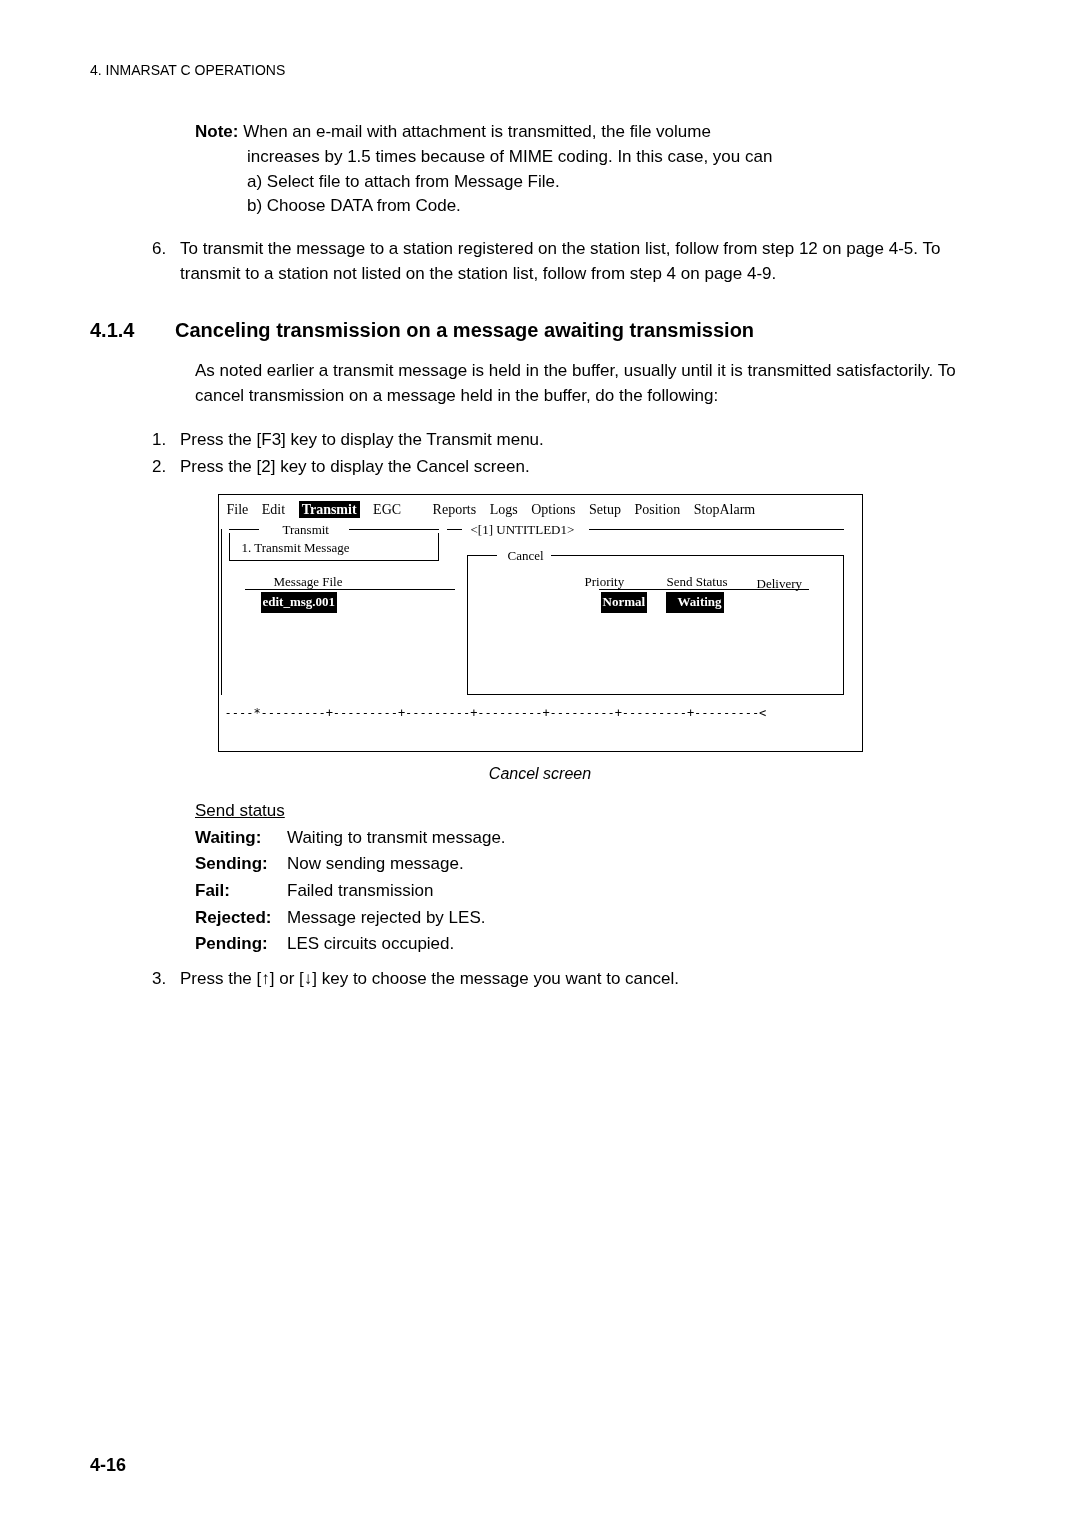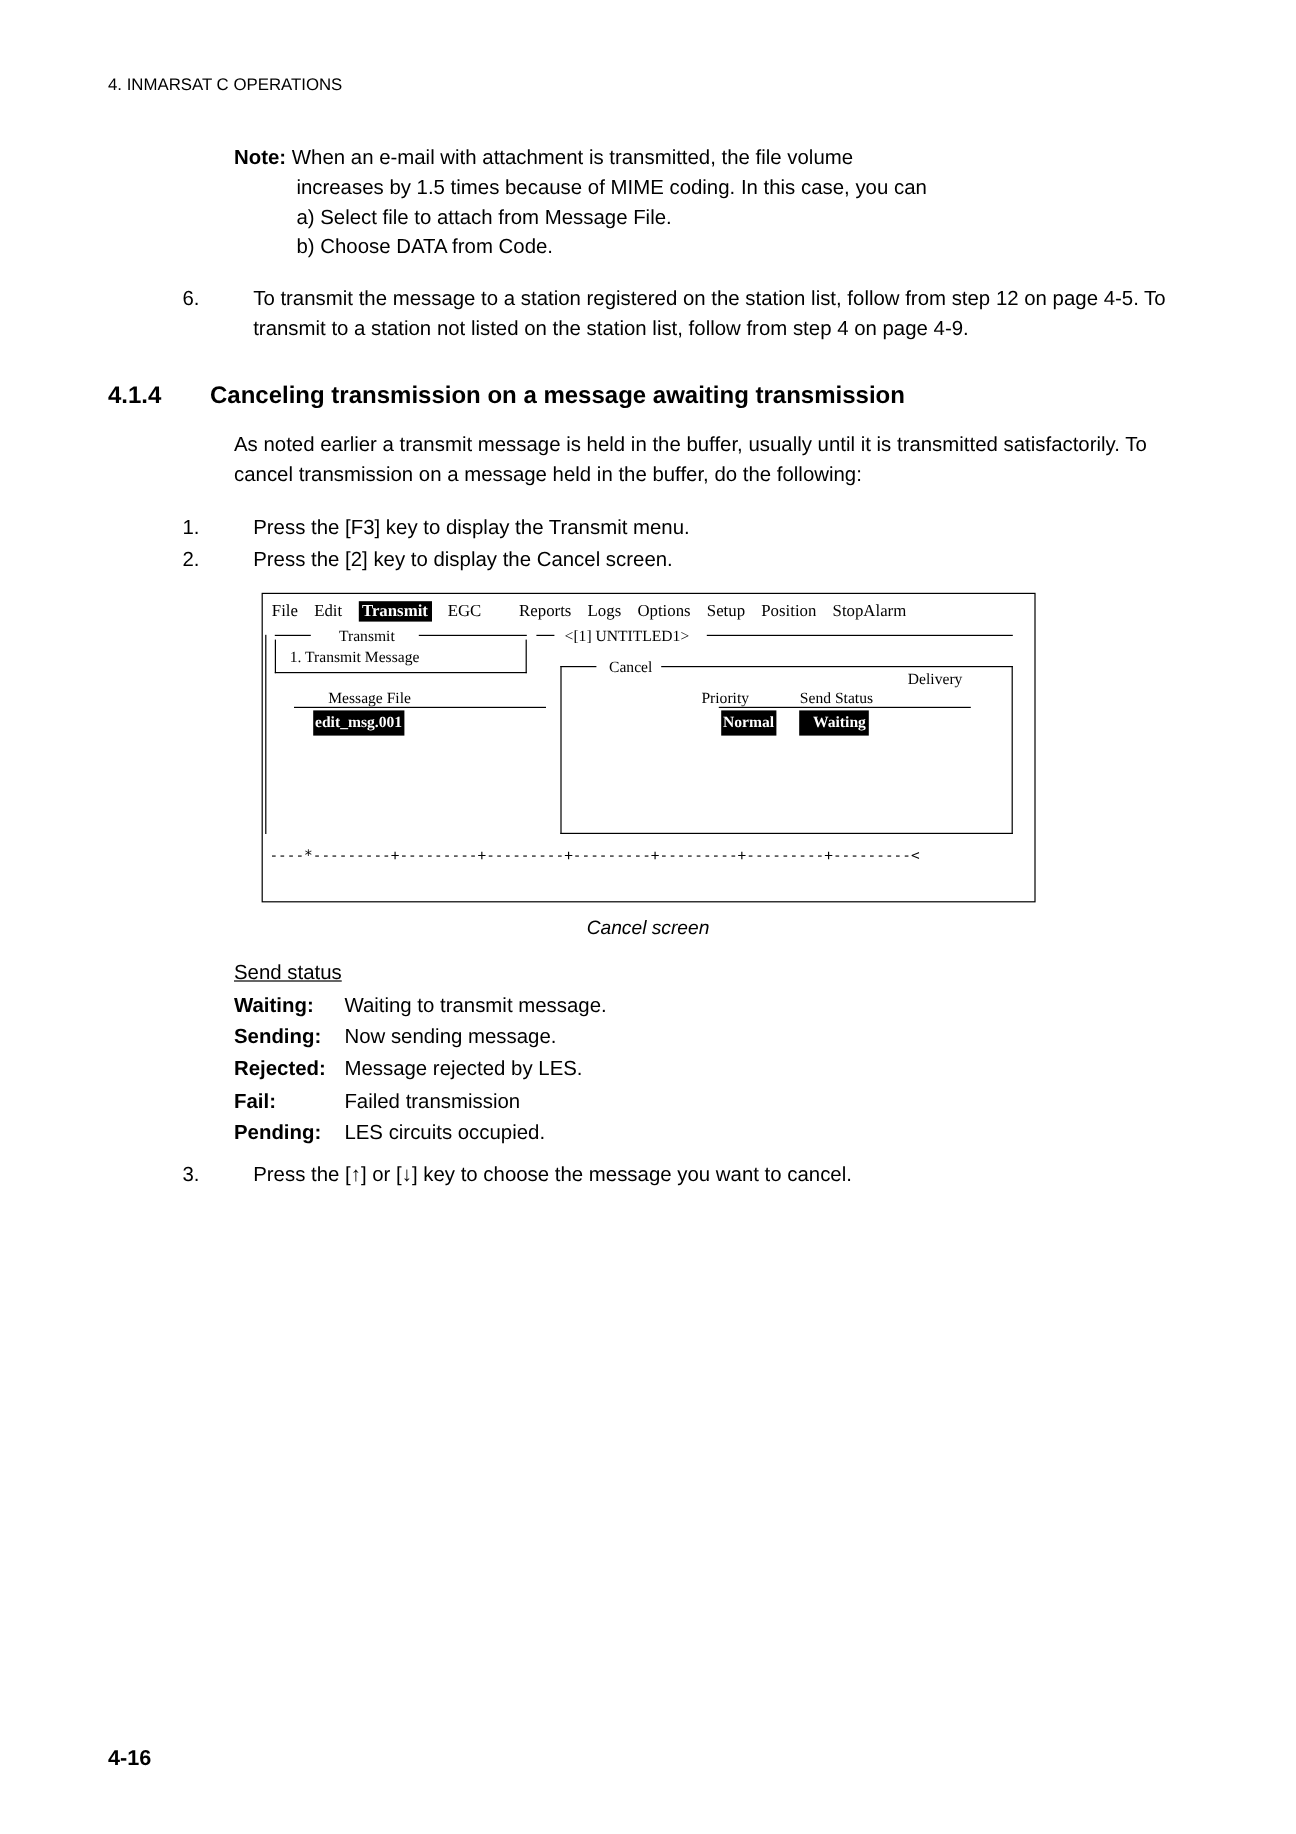--- a/index.html
+++ b/index.html
@@ -32,21 +32,20 @@
     .step-line {
       margin-left: 62px;
       display: flex;
       margin-bottom: 18px;
     }
     .step-num {
       min-width: 28px;
     }
     .step-text {
       flex: 1;
-      margin-left: 31px;
     }
     .heading {
       font-size: 20px;
       font-weight: bold;
       margin: 30px 0 14px 0;
       display: flex;
     }
     .heading-num {
       min-width: 85px;
     }
@@ -207,21 +206,21 @@
     <div style="position:absolute; left:248px; top:30px; width:30px; border-top:1px solid #000;"></div>
     <div class="frame-label" style="left:283px; top:22px;">Cancel</div>
     <div style="position:absolute; left:332px; top:30px; width:293px; border-top:1px solid #000;"></div>
     <div class="box-frame" style="left:248px; top:30px; width:377px; height:140px; border-top:none;"></div>
 
     <div style="position:absolute; left:2px; top:4px; width:0; height:166px; border-left:1px solid #000;"></div>
 
     <div class="table-header" style="left:55px; top:48px;">Message File</div>
     <div class="table-header" style="left:366px; top:48px;">Priority</div>
     <div class="table-header" style="left:448px; top:48px;">Send Status</div>
-    <div class="table-header" style="left:538px; top:32px;">Delivery</div>
+    <div class="table-header" style="left:538px; top:50px;">Delivery</div>
     <div style="position:absolute; left:26px; top:64px; width:210px; border-top:1px solid #000;"></div>
     <div style="position:absolute; left:380px; top:64px; width:210px; border-top:1px solid #000;"></div>
 
     <span class="row-sel" style="position:absolute; left:42px; top:67px; font-size:13px;">edit_msg.001</span>
     <span class="row-sel" style="position:absolute; left:382px; top:67px; font-size:13px;">Normal</span>
     <span class="row-sel" style="position:absolute; left:447px; top:67px; font-size:13px;padding-left:12px;">Waiting</span>
 
     <div class="ruler" style="left:6px; top:180px;">----*---------+---------+---------+---------+---------+---------+---------&lt;</div>
   </div>
 
@@ -233,26 +232,26 @@
   <div class="status-title">Send status</div>
   <div class="status-row">
     <div class="status-term">Waiting:</div>
     <div>Waiting to transmit message.</div>
   </div>
   <div class="status-row">
     <div class="status-term">Sending:</div>
     <div>Now sending message.</div>
   </div>
   <div class="status-row">
+    <div class="status-term">Fail:</div>
+    <div>Failed transmission</div>
+  </div>
+  <div class="status-row">
     <div class="status-term">Rejected:</div>
     <div>Message rejected by LES.</div>
-  </div>
-  <div class="status-row">
-    <div class="status-term">Fail:</div>
-    <div>Failed transmission</div>
   </div>
   <div class="status-row">
     <div class="status-term">Pending:</div>
     <div>LES circuits occupied.</div>
   </div>
 </div>
 
 <div class="step-line" style="margin-top:10px;">
   <div class="step-num">3.</div>
   <div class="step-text">Press the [↑] or [↓] key to choose the message you want to cancel.</div>

